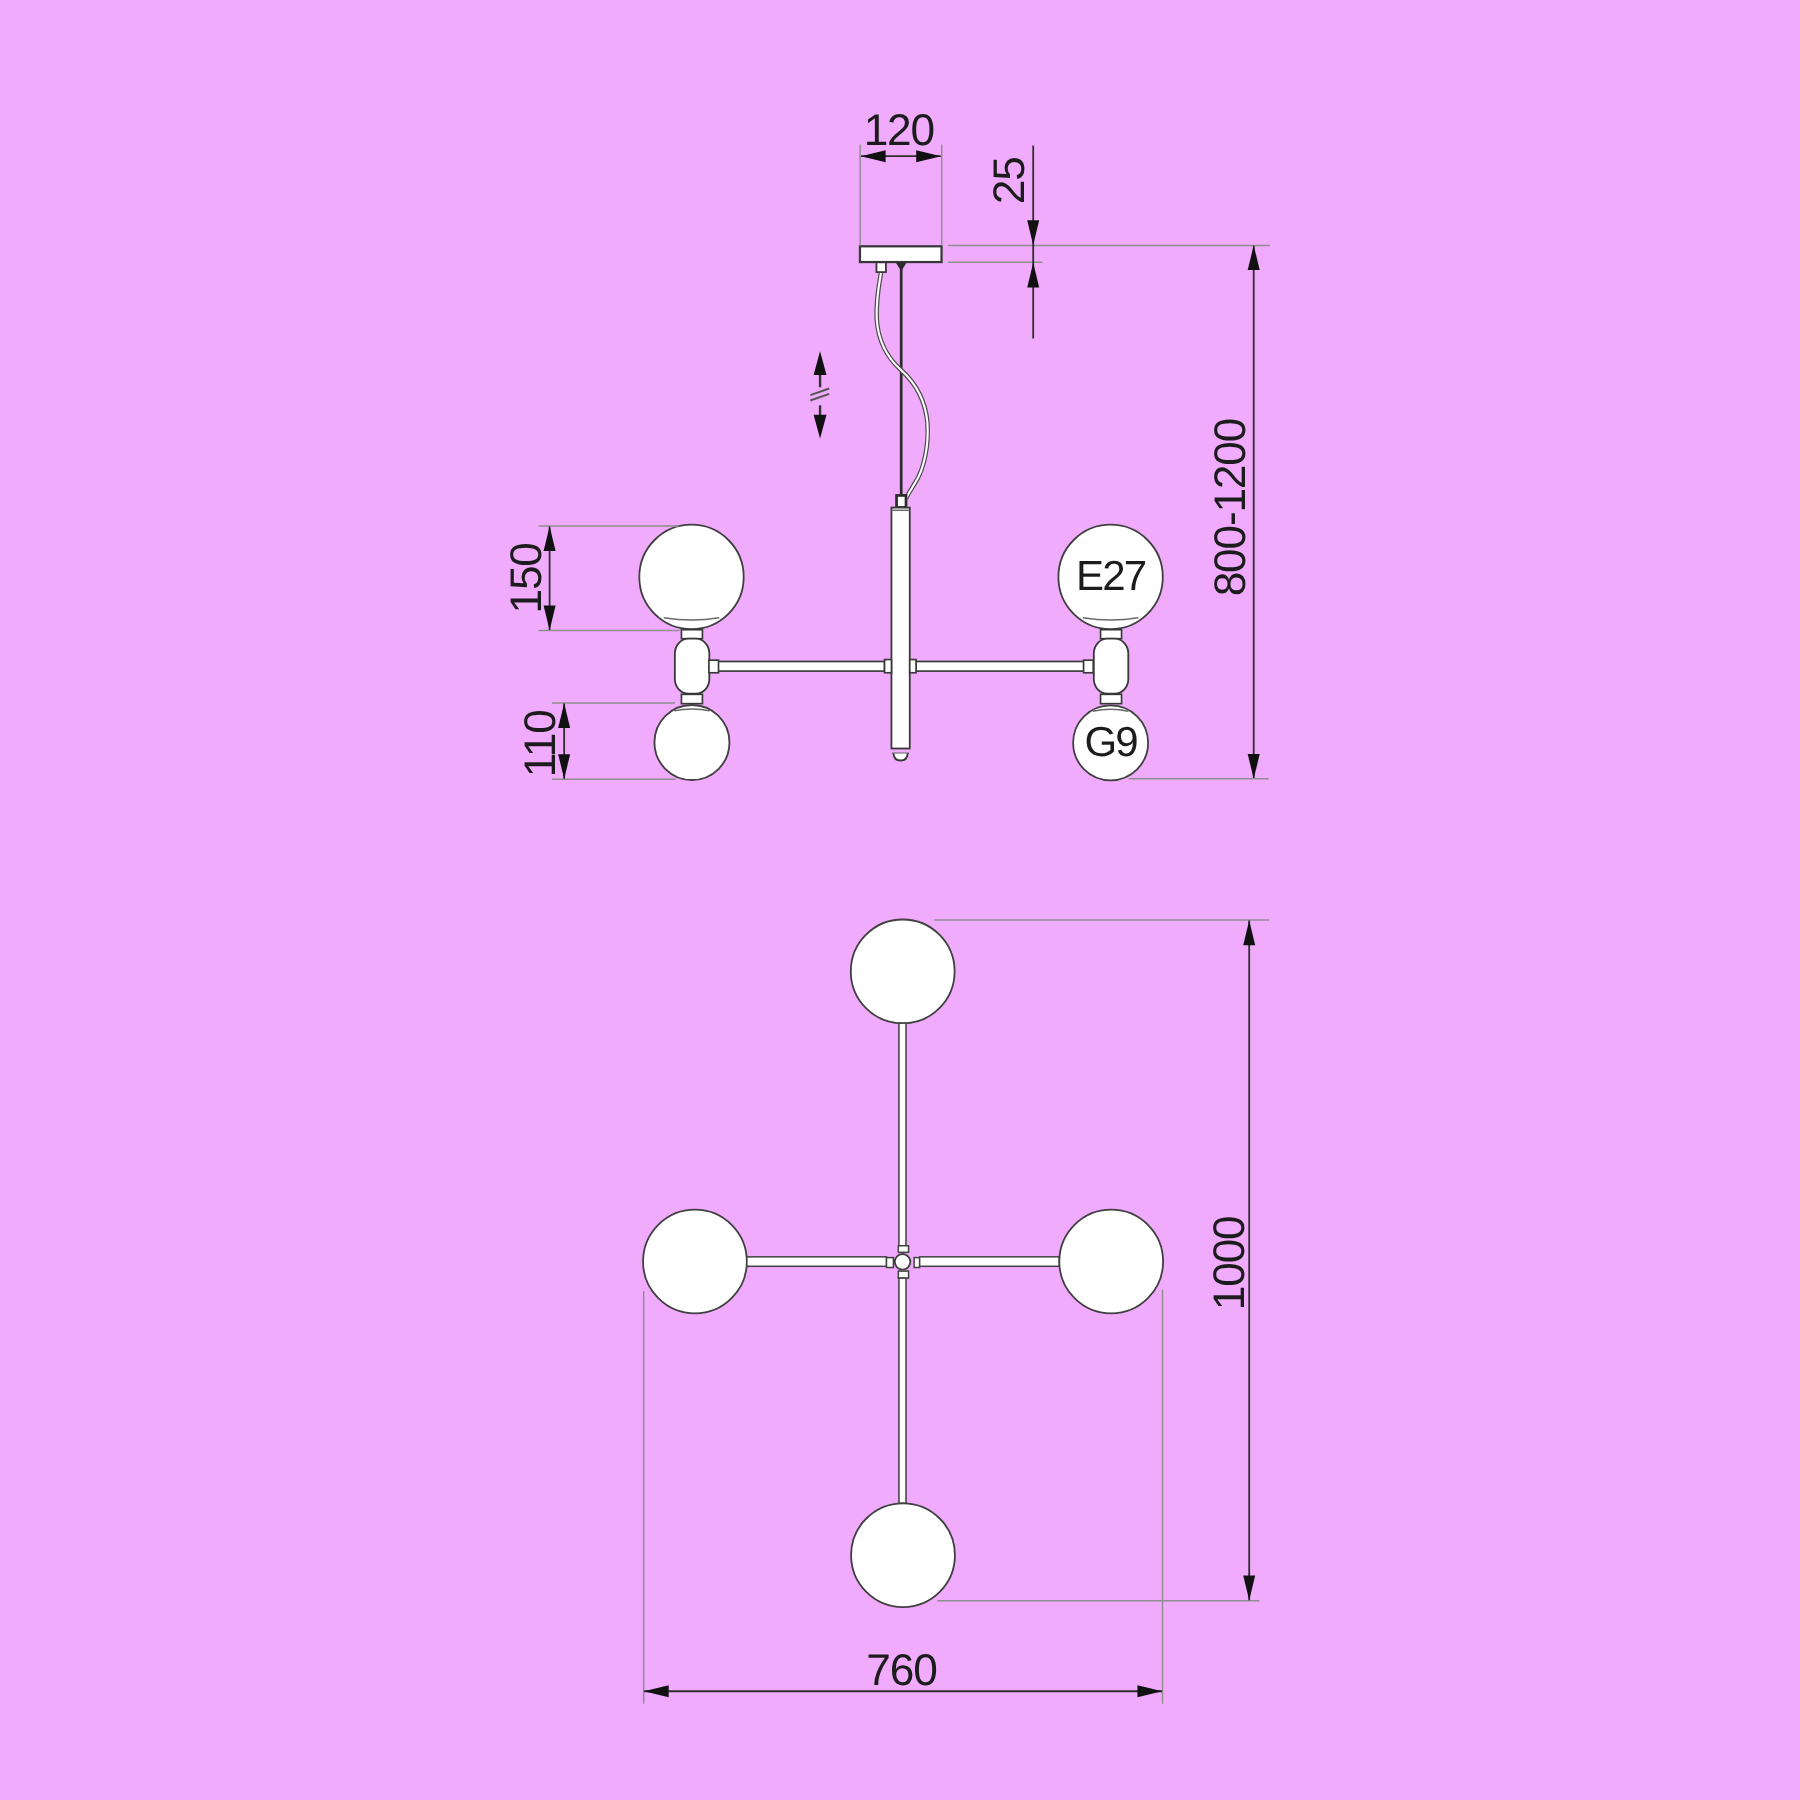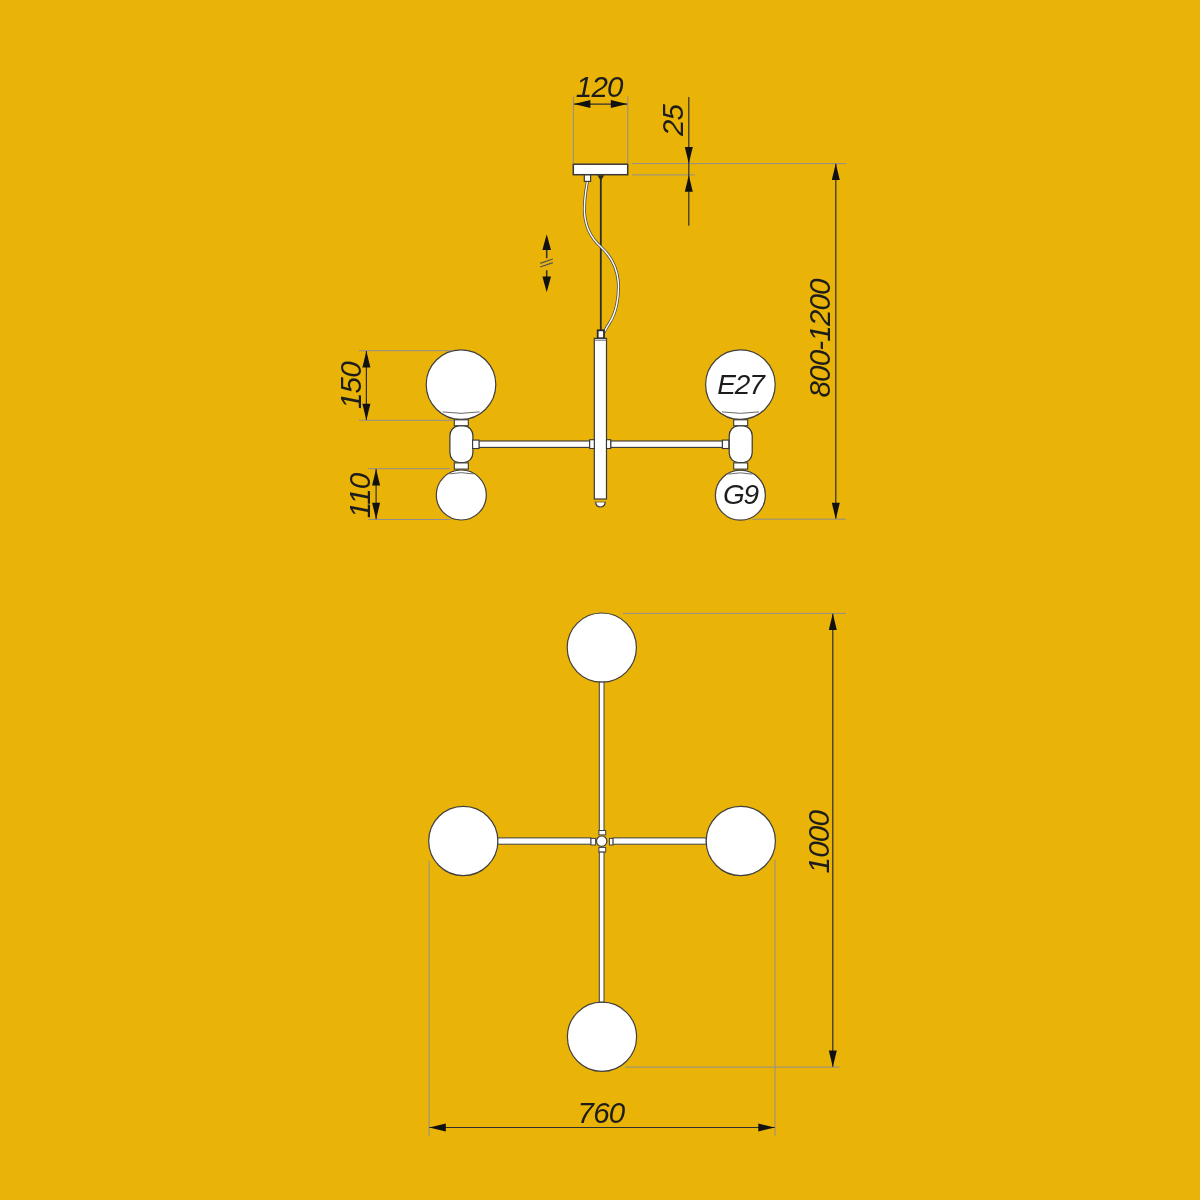--- a/index.html
+++ b/index.html
@@ -1,16 +1,16 @@
 <!DOCTYPE html>
 <html><head>
 <meta charset="utf-8">
 <style>
   html,body{margin:0;padding:0;background:#ffffff;}
-  .page{width:1200px;height:1200px;position:relative;background:#eab308;overflow:hidden;font-style:italic;}
+  .page{width:1200px;height:1200px;position:relative;background:#f0abfc;overflow:hidden;}
   svg{position:absolute;left:0;top:0;}
   text{font-family:"Liberation Sans",sans-serif;fill:#1c1c1c;}
 </style>
 </head>
 <body>
 <div class="page">
 <svg width="1200" height="1200" viewBox="0 0 1200 1200">
 <defs>
 </defs>
 

